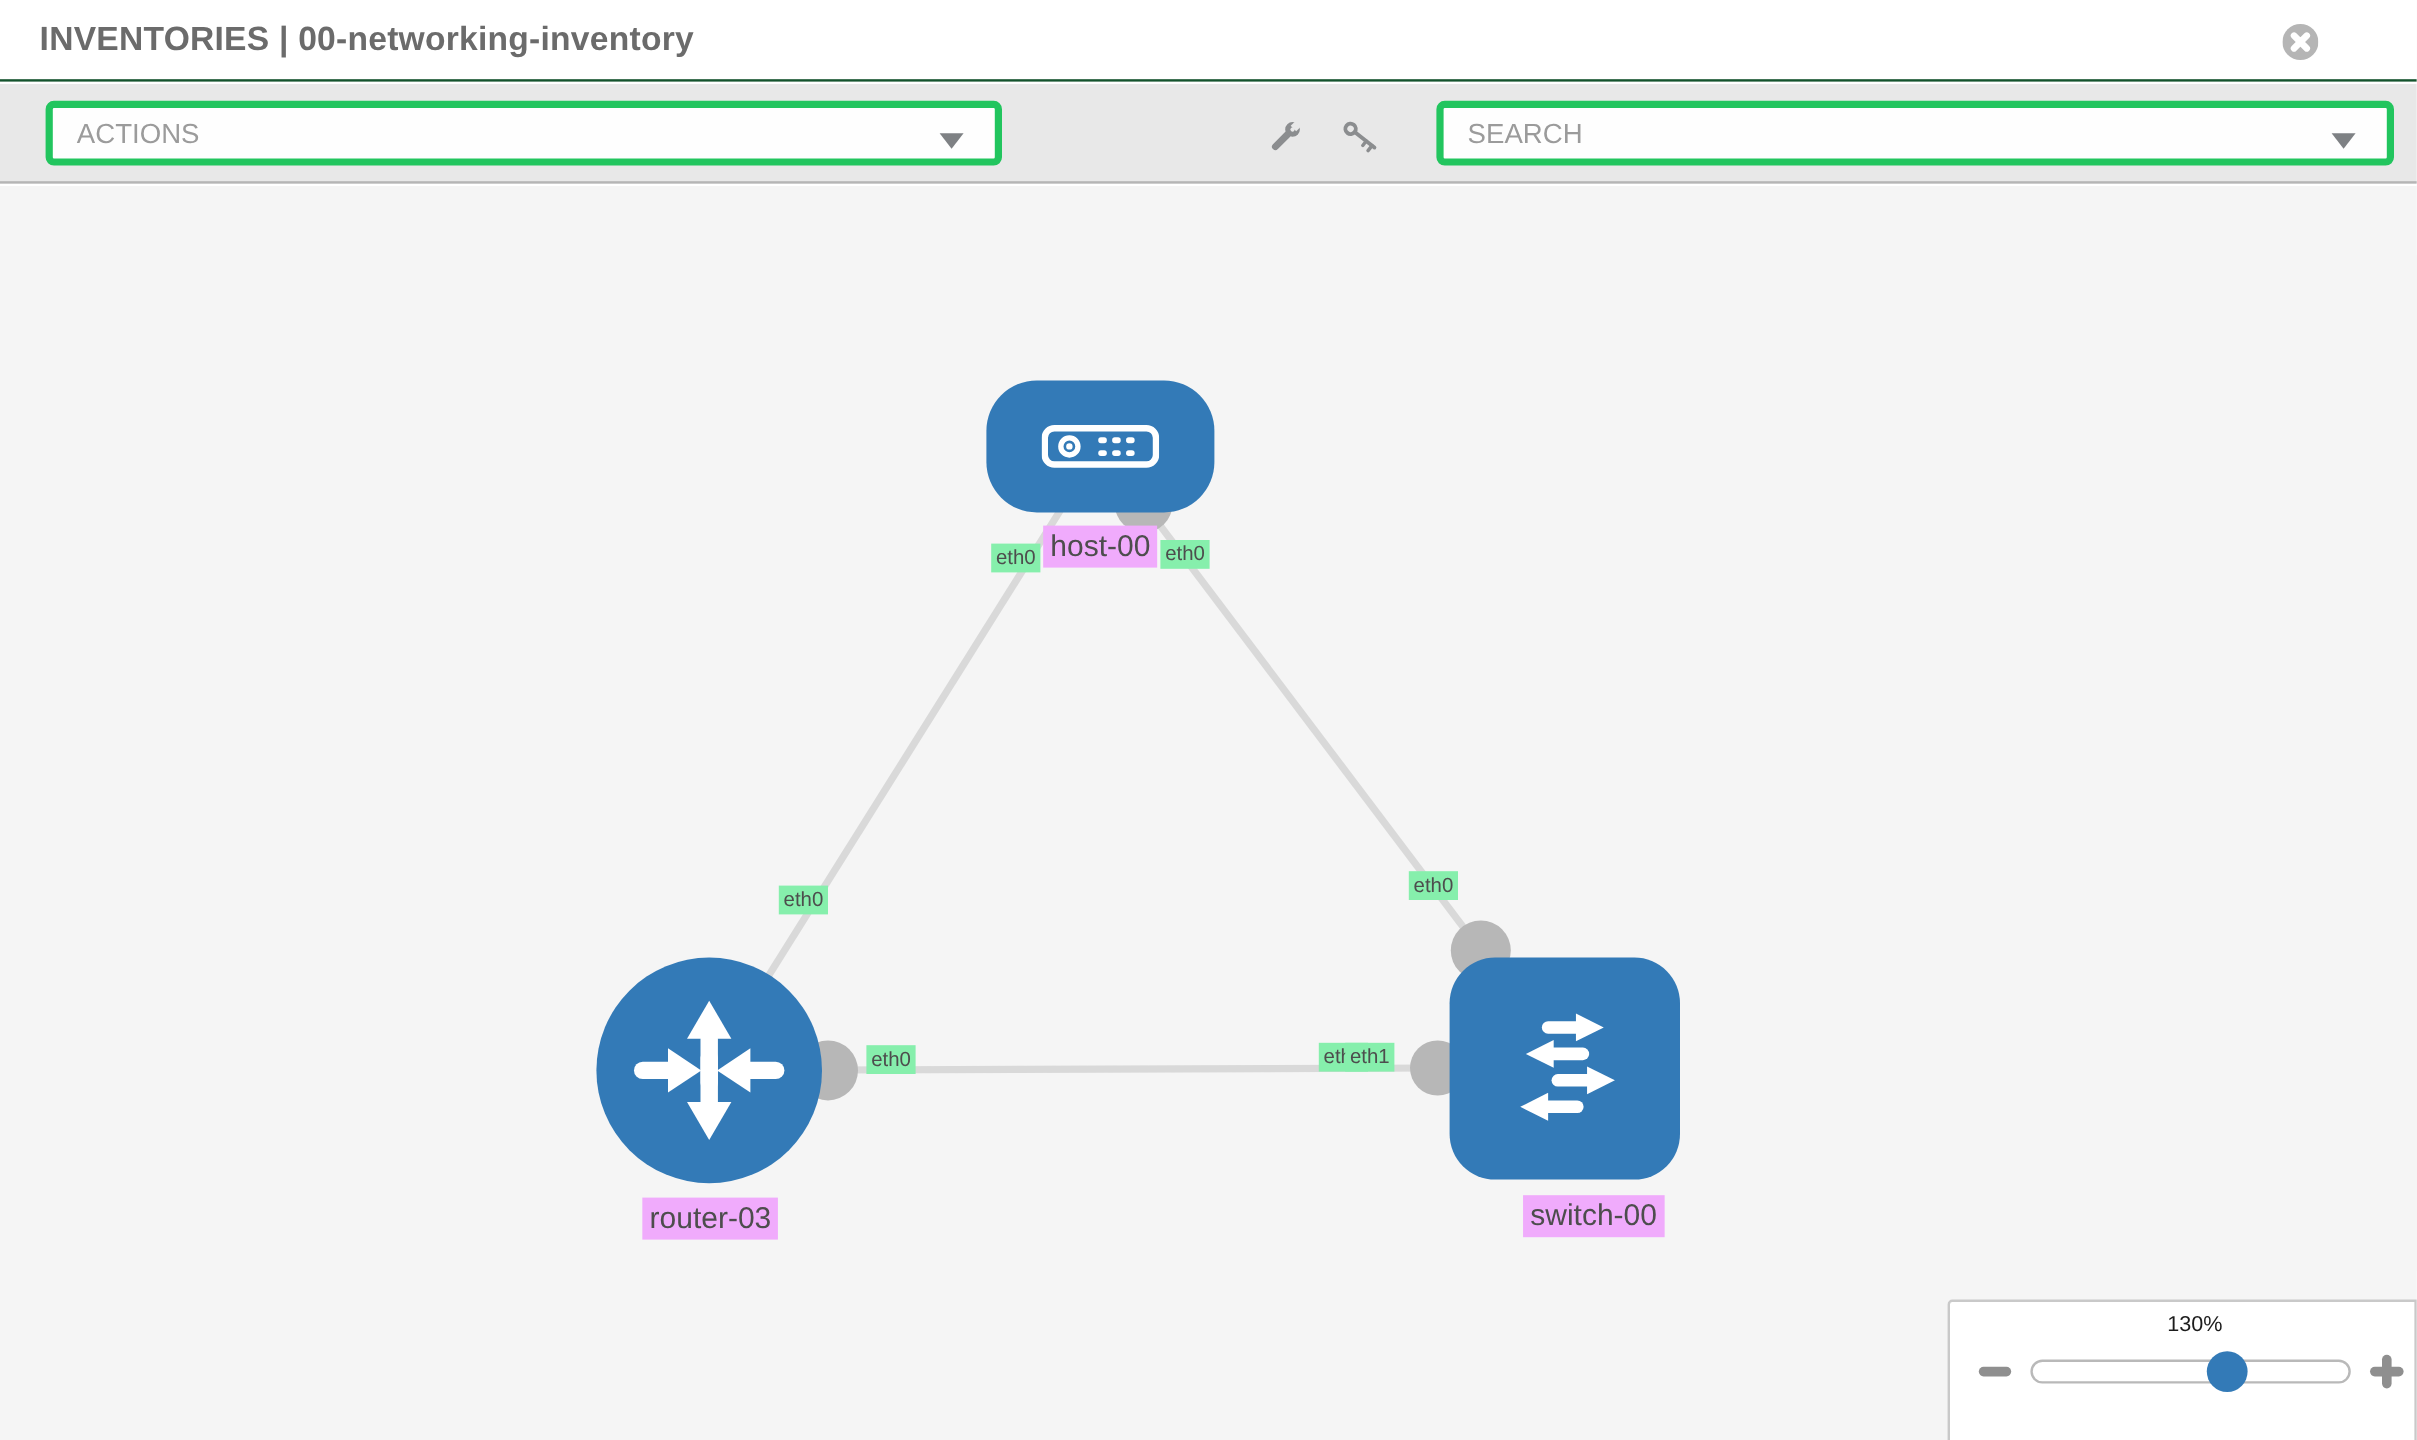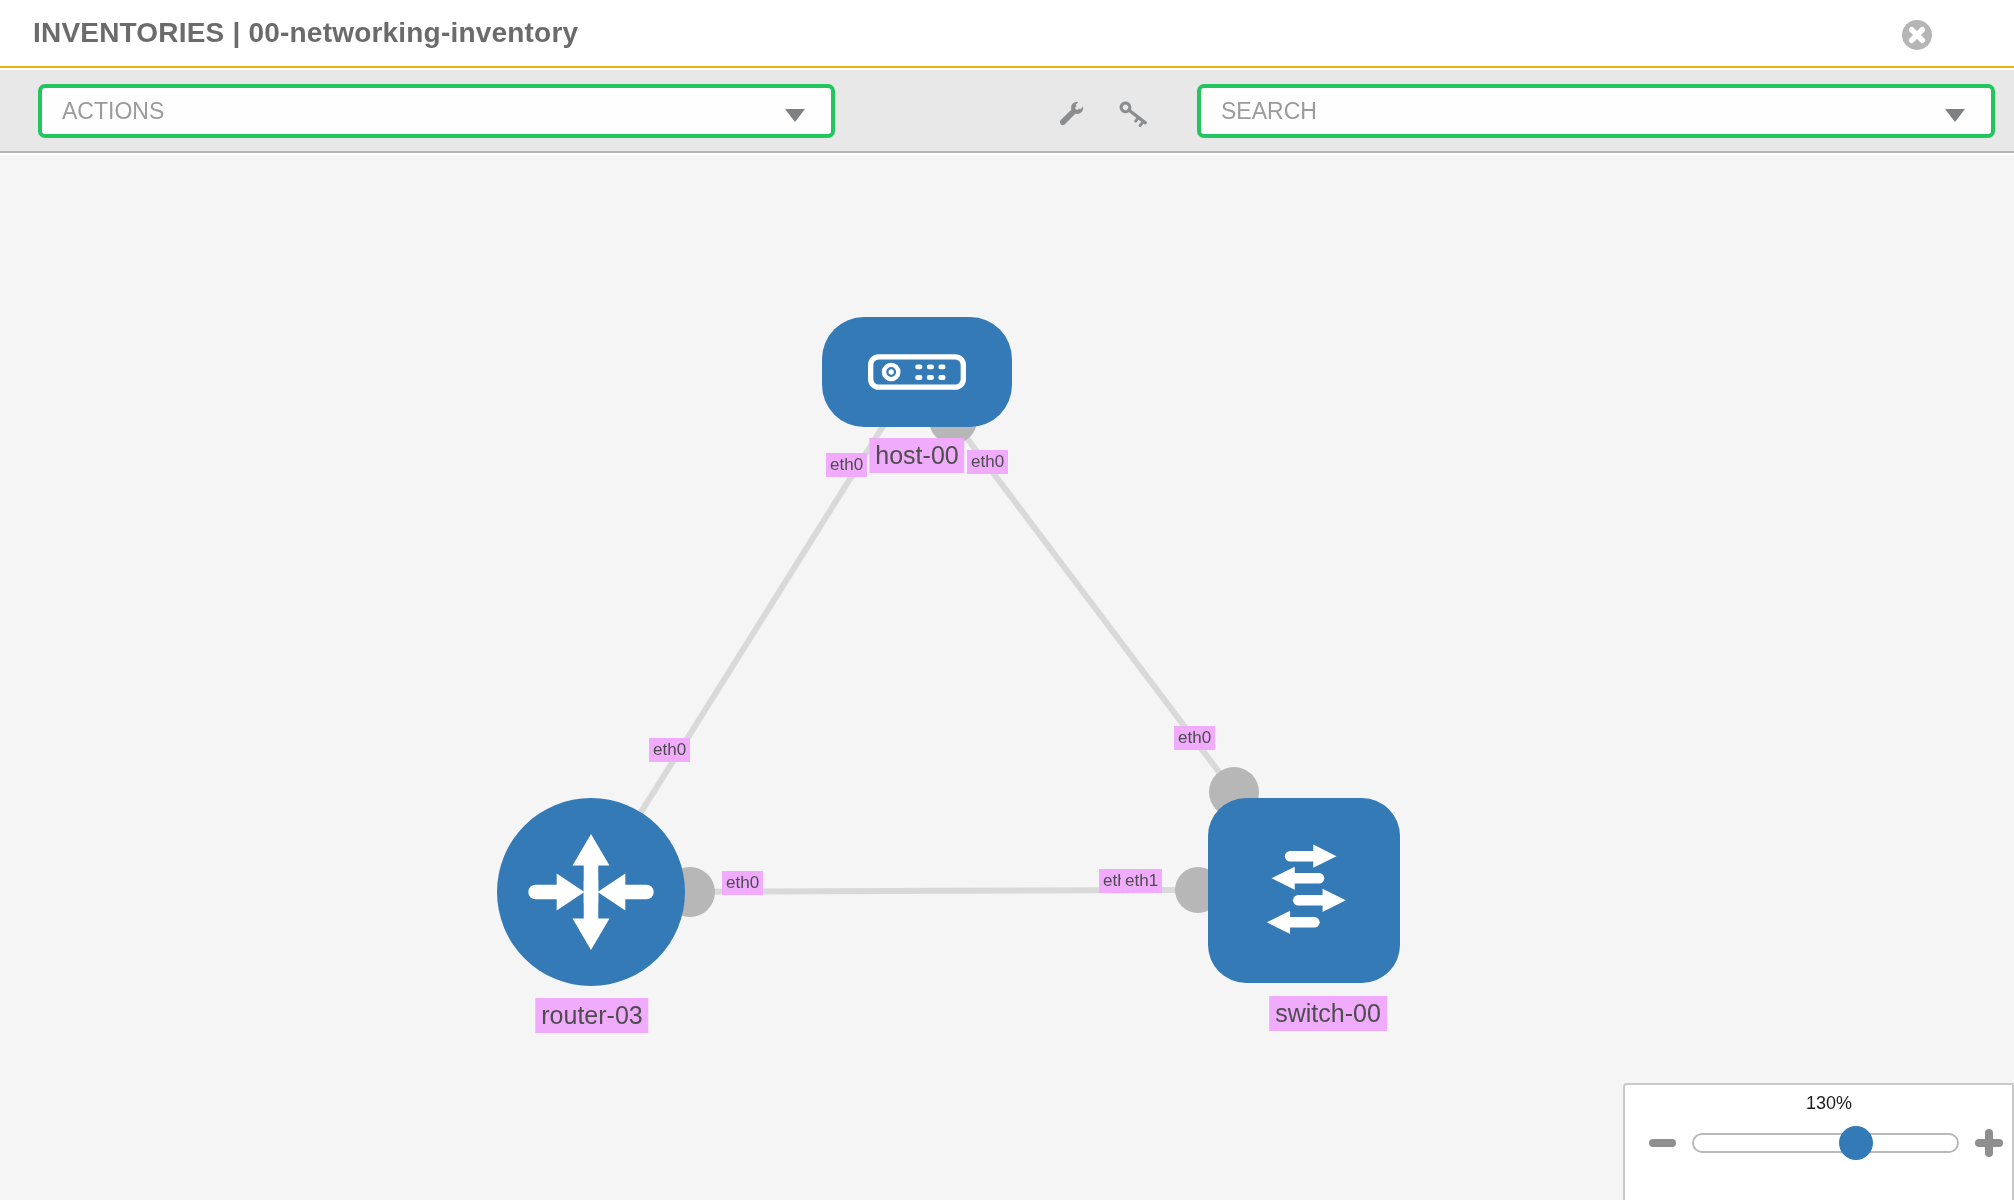--- a/index.html
+++ b/index.html
@@ -6,39 +6,39 @@
   html, body { width: 2014px; height: 1200px; overflow: hidden; }
   body {
     font-family: "Liberation Sans", sans-serif;
     background: #ffffff;
     position: relative;
   }
 
   
   .header {
     position: absolute; left: 0; top: 0; width: 2014px; height: 68px;
-    background: #ffffff; border-bottom: 2px solid #eab308; z-index: 20;
+    background: #ffffff; border-bottom: 2px solid #14532d; z-index: 20;
   }
   .page-title {
     position: absolute; left: 33px; top: 0; height: 66px; line-height: 66px;
     font-size: 28px; font-weight: bold; color: #6b6b6b; letter-spacing: 0.2px;
   }
   .close-btn {
     position: absolute; left: 1902px; top: 20px; width: 30px; height: 30px;
     cursor: pointer;
   }
 
   
   .toolbar {
     position: absolute; left: 0; top: 70px; width: 2014px; height: 83px;
     background: #e8e8e8; border-bottom: 2px solid #b5b5b5; z-index: 20;
   }
   .combo {
     position: absolute; top: 14px; height: 54px;
-    background: #fefefe; border: 4px solid #22c55e; border-radius: 7px;
+    background: #fefefe; border: 6px solid #22c55e; border-radius: 7px;
     display: flex; align-items: center;
     font-size: 23px; color: #9b9b9b; padding-left: 20px; cursor: pointer;
   }
   .combo-actions { left: 38px;  width: 797px; }
   .combo-search  { left: 1185px; width: 798px; margin-left: 12px; }
   .caret {
     position: absolute; right: 26px; top: 21px;
     width: 0; height: 0;
     border-left: 10px solid transparent; border-right: 10px solid transparent;
     border-top: 13px solid #7e8184;
@@ -61,21 +61,21 @@
   .node-host   { left: 822px;  top: 162px; width: 190px; height: 110px; border-radius: 42px; }
   .node-router { left: 497px;  top: 643px; width: 188px; height: 188px; border-radius: 50%; }
   .node-switch { left: 1208px; top: 643px; width: 192px; height: 185px; border-radius: 38px; }
 
   .node-label {
     position: absolute; transform: translateX(-50%);
     background: #f0abfc; color: #4d4d4d; font-size: 25px;
     padding: 3px 6px; white-space: nowrap; z-index: 4;
   }
   .iface-label {
-    position: absolute; background: #f0abfc; color: #4d4d4d; font-size: 17px;
+    position: absolute; background: #86efac; color: #4d4d4d; font-size: 17px;
     padding: 2px 4px; white-space: nowrap; z-index: 4;
   }
   .iface-front { z-index: 5; }
 
   
   .zoom-panel {
     position: absolute; left: 1623px; top: 1083px; width: 391px; height: 138px;
     background: #ffffff; border: 2px solid #c9c9c9; border-radius: 4px 0 0 0;
     z-index: 30;
   }

